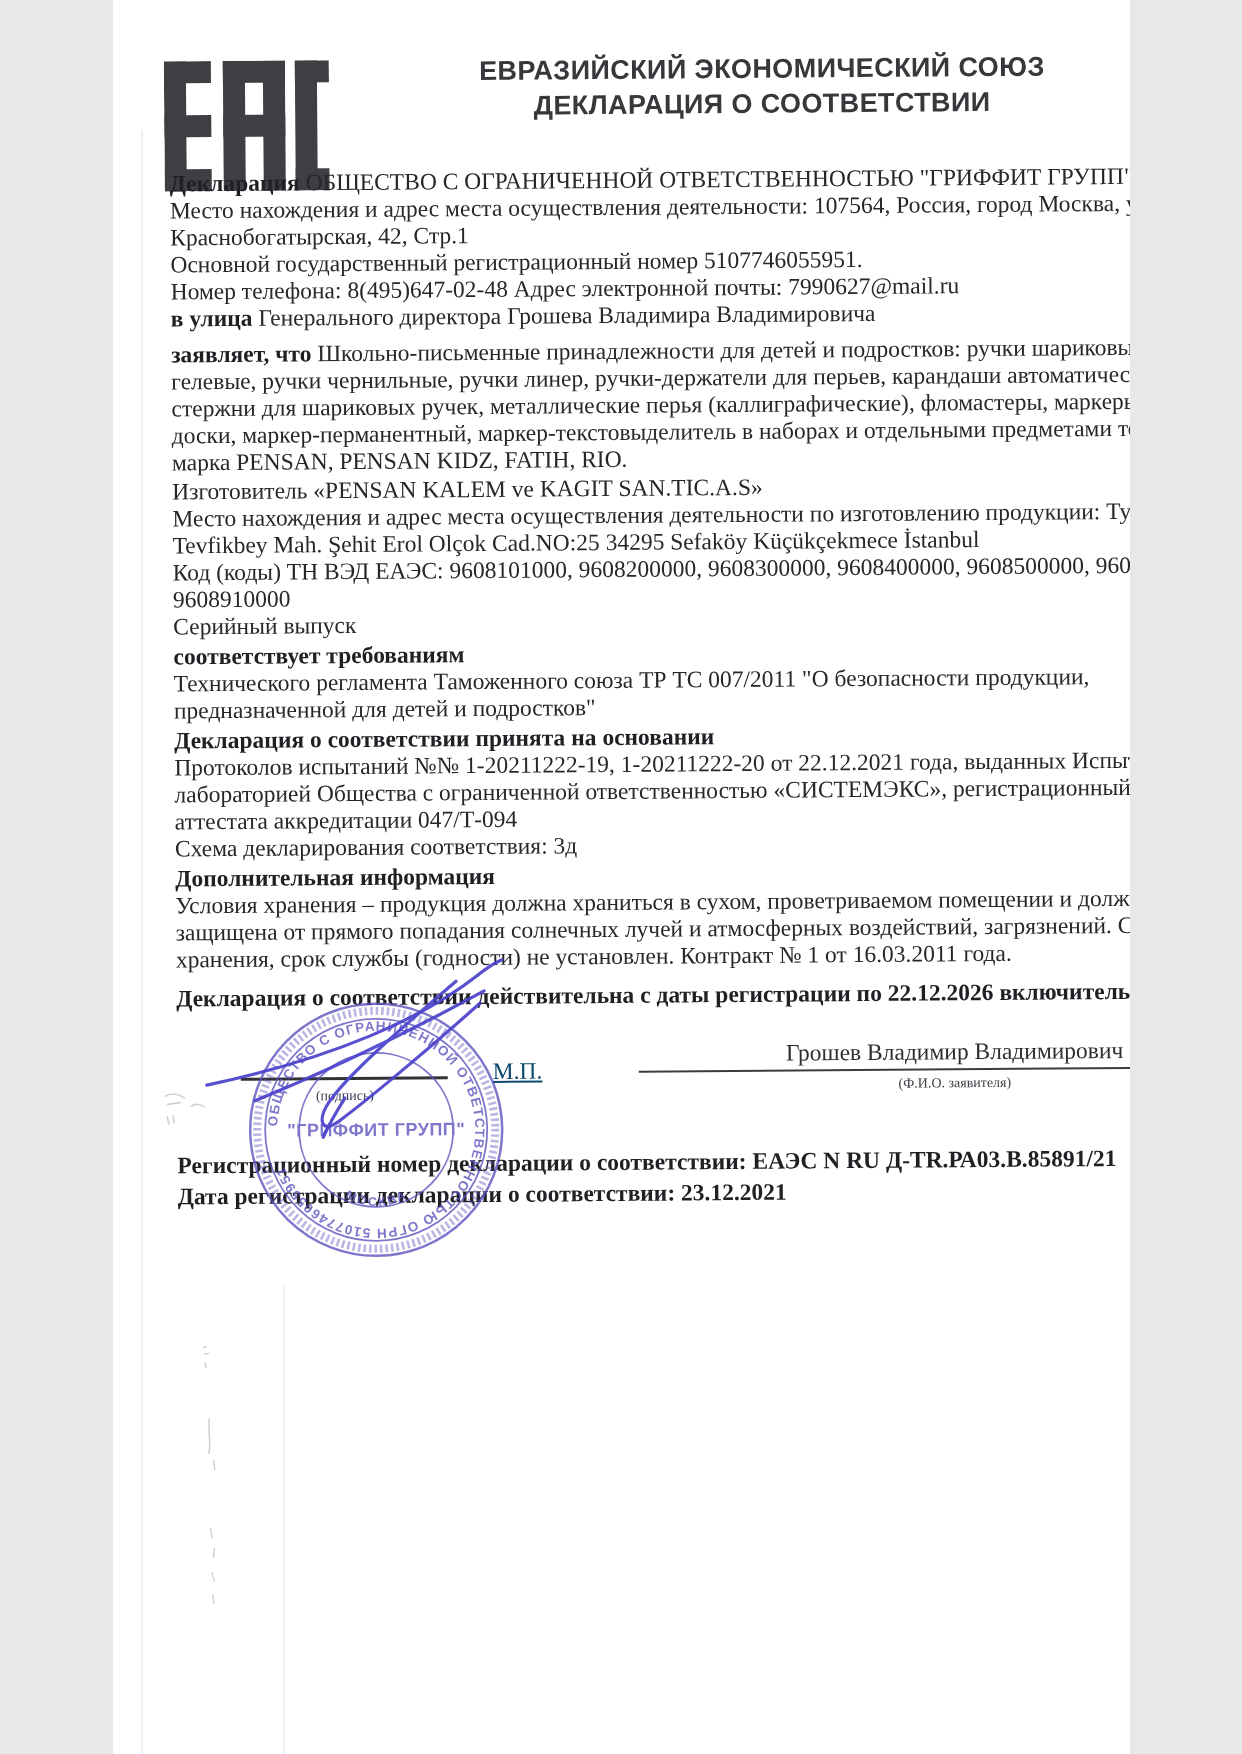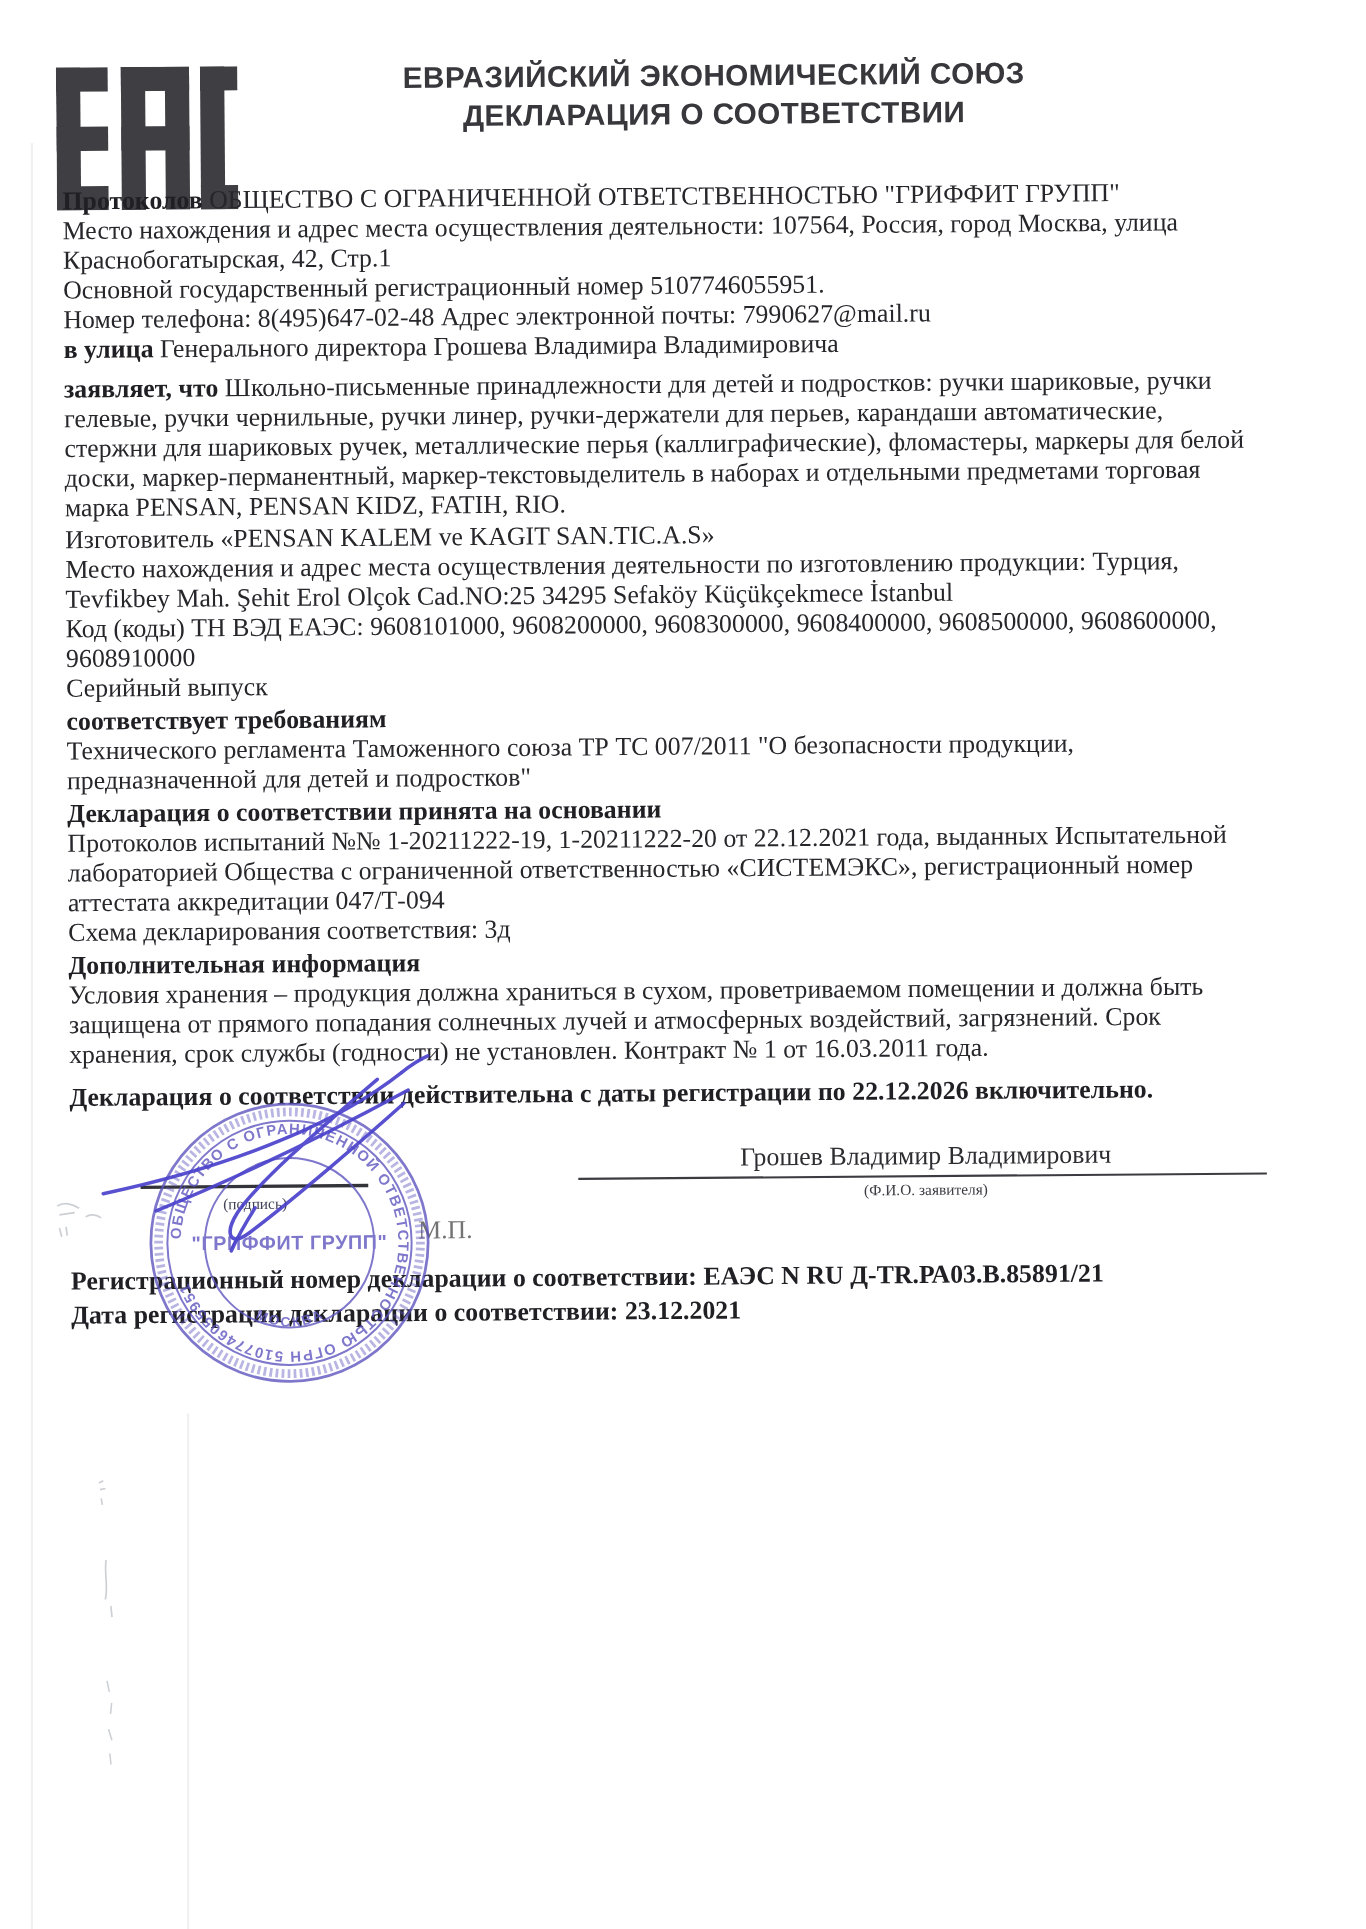--- a/index.html
+++ b/index.html
@@ -1,18 +1,18 @@
 <!DOCTYPE html>
 <html lang="ru"><head>
 <meta charset="utf-8">
 <title>Декларация о соответствии</title>
 <style>
   html,body{margin:0;padding:0;background:#e8e8e8;}
   .page{
-    position:relative; width:1242px; height:1754px; background:#ffffff;
+    position:relative; width:1017px; height:1754px; background:#ffffff;
     margin:0 auto; overflow:hidden;
     font-family:"Liberation Serif","DejaVu Serif",serif;
     color:#26262b;
   }
   .rotated{
     position:absolute; inset:0;
     transform:rotate(-0.45deg); transform-origin:620px 850px;
   }
   
   .eac-logo{position:absolute; left:57px; top:57px; width:165px; height:130px;}
@@ -41,21 +41,21 @@
   .sig-line-right{position:absolute; left:524px; top:1070px; width:626px; height:2px; background:#3b3b41;}
   .sig-caption-right{
     position:absolute; left:540px; top:1077px; width:600px; text-align:center;
     font-size:14px; color:#3c3c44;
   }
   .sig-line-left{position:absolute; left:126px; top:1074px; width:207px; height:2.5px; background:#33333a;}
   .sig-caption-left{
     position:absolute; left:150px; top:1085px; width:160px; text-align:center;
     font-size:14px; color:#3f3f55;
   }
-  .mp-label{position:absolute; left:378px; top:1104px; font-size:23.5px; color:#737373;}
+  .mp-label{position:absolute; left:378px; top:1056px; font-size:23.5px; color:#0c4a6e;text-decoration:underline;}
   
   .reg-block{
     position:absolute; left:62px; top:1146px; width:1130px;
     font-weight:bold; font-size:23.5px; line-height:31px; color:#1f1f24;
   }
   .reg-block p{margin:0;}
   
   .stamp-svg{position:absolute; left:126px; top:992px; width:270px; height:270px; opacity:0.78; color:#5a52bd;}
   .ink-svg{position:absolute; left:70px; top:945px; width:390px; height:215px; opacity:0.92; color:#4a42cc;}
   .stamp-ring-text{font-family:"Liberation Sans","DejaVu Sans",sans-serif; font-size:13.5px; letter-spacing:1.2px; font-weight:bold;}
@@ -94,21 +94,21 @@
         <rect x="131" y="108" width="34" height="22"></rect>
       </g>
     </svg>
 
     <div class="doc-title">
       <div>ЕВРАЗИЙСКИЙ ЭКОНОМИЧЕСКИЙ СОЮЗ</div>
       <div>ДЕКЛАРАЦИЯ О СООТВЕТСТВИИ</div>
     </div>
 
     <div class="body-text">
-      <p class="para"><b>Протоколов</b> <span>ОБЩЕСТВО С ОГРАНИЧЕННОЙ ОТВЕТСТВЕННОСТЬЮ "ГРИФФИТ ГРУПП"
+      <p class="para"><b>Декларация</b> <span>ОБЩЕСТВО С ОГРАНИЧЕННОЙ ОТВЕТСТВЕННОСТЬЮ "ГРИФФИТ ГРУПП"
 Место нахождения и адрес места осуществления деятельности: 107564, Россия, город Москва, улица
 Краснобогатырская, 42, Стр.1
 Основной государственный регистрационный номер 5107746055951.
 Номер телефона: 8(495)647-02-48 Адрес электронной почты: 7990627@mail.ru</span></p>
       <p class="para"><b>в улица</b> <span>Генерального директора Грошева Владимира Владимировича</span></p>
 
       <p class="para mt9"><b>заявляет, что</b> <span>Школьно-письменные принадлежности для детей и подростков: ручки шариковые, ручки
 гелевые, ручки чернильные, ручки линер, ручки-держатели для перьев, карандаши автоматические,
 стержни для шариковых ручек, металлические перья (каллиграфические), фломастеры, маркеры для белой
 доски, маркер-перманентный, маркер-текстовыделитель в наборах и отдельными предметами торговая

